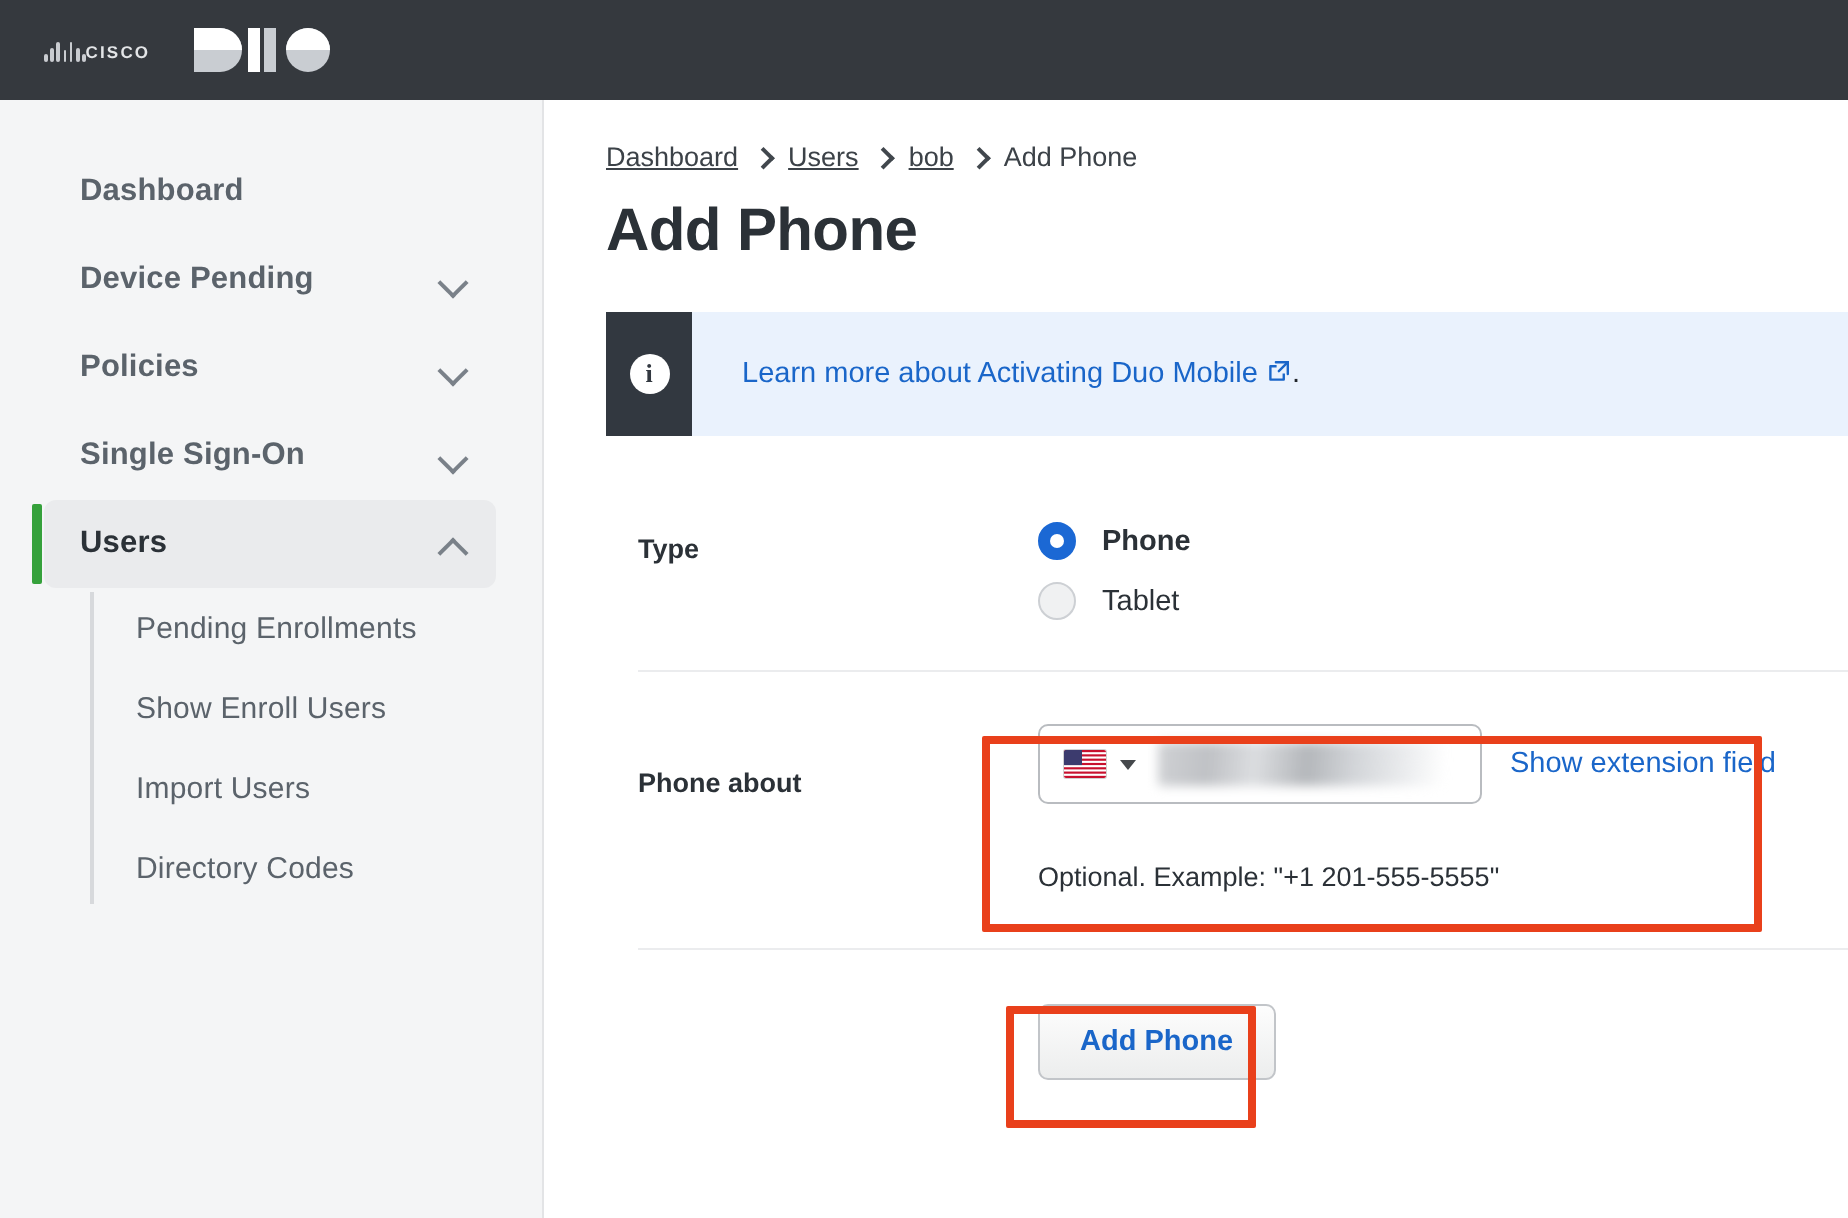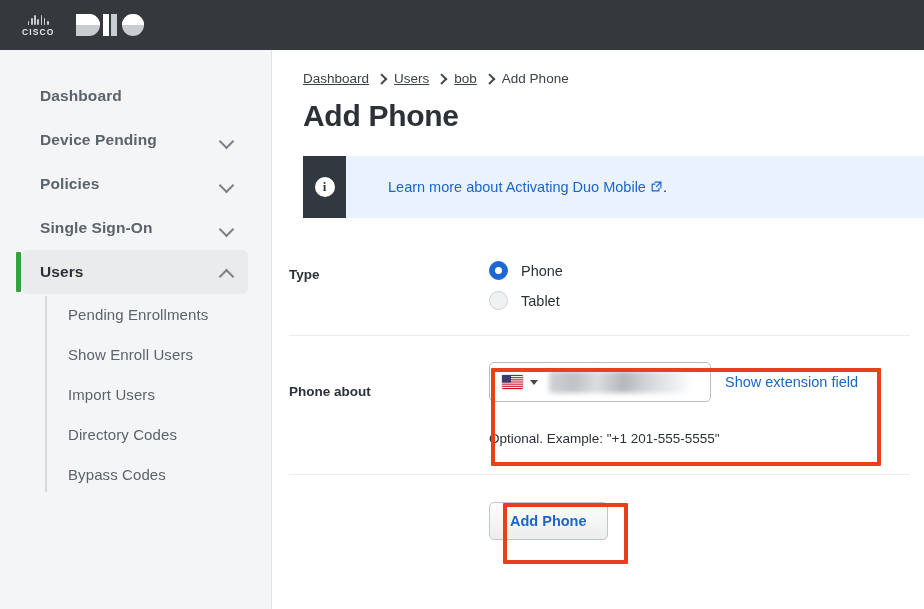--- a/index.html
+++ b/index.html
@@ -13,21 +13,21 @@
   }
 
   
   .topbar {
     position: absolute; top: 0; left: 0;
     width: 924px; height: 50px;
     background: #35393e;
     display: flex; align-items: center;
   }
   .logo-group { display: flex; align-items: center; padding-left: 22px; }
-  .cisco-logo { display: flex; flex-direction: column; align-items: center; }
+  .cisco-logo { display: flex; flex-direction: row; align-items: center; }
   .cisco-bars { display: flex; align-items: flex-end; height: 11px; gap: 1.6px; }
   .cisco-bars i { display: block; width: 1.6px; background: #c9ccd0; border-radius: 1px; }
   .cisco-bars i:nth-child(1){ height: 4px; }
   .cisco-bars i:nth-child(2){ height: 7px; }
   .cisco-bars i:nth-child(3){ height: 10px; }
   .cisco-bars i:nth-child(4){ height: 6px; }
   .cisco-bars i:nth-child(5){ height: 10px; }
   .cisco-bars i:nth-child(6){ height: 7px; }
   .cisco-bars i:nth-child(7){ height: 4px; }
   .cisco-word {
@@ -125,27 +125,27 @@
     flex: none;
   }
   .info-circle {
     width: 20px; height: 20px; border-radius: 50%;
     background: #ffffff; display: flex; align-items: center; justify-content: center;
     font-size: 13px; font-weight: 700; color: #323840;
     font-family: "Liberation Serif", serif;
   }
   .banner-body {
     display: flex; align-items: center;
-    padding-left: 42px; font-size: 14.5px; color: #22262b;
+    padding-left: 25px; font-size: 14.5px; color: #22262b;
   }
   .banner-body a { color: #1a66c9; text-decoration: none; cursor: pointer; }
   .ext-icon { display: inline-block; margin: 0 1px 0 5px; vertical-align: -1px; }
 
   
-  .form-area { padding: 0 0 0 16px; }
+  .form-area { padding: 0 0 0 46px; }
   .form-row { display: flex; position: relative; }
   .form-label {
     width: 200px; flex: none;
     font-size: 13.5px; font-weight: 700; color: #2b3137;
   }
   .divider { height: 1px; background: #ebecee; width: 621px; }
 
   .row-type { padding-top: 43px; padding-bottom: 25px; }
   .row-type .form-label { padding-top: 6px; }
   .radio-group { display: flex; flex-direction: column; gap: 11px; }
@@ -153,21 +153,21 @@
   .radio {
     width: 19px; height: 19px; border-radius: 50%;
     background: #f0f1f2; border: 1px solid #cdd0d4; flex: none;
     display: flex; align-items: center; justify-content: center;
   }
   .radio.checked { background: #1b68d4; border-color: #1b68d4; }
   .radio.checked::after {
     content: ""; width: 7px; height: 7px; border-radius: 50%; background: #ffffff;
   }
   .radio-label { font-size: 14.5px; color: #2b3137; }
-  .radio-label.sel { font-weight: 400; }
+  .radio-label.sel { font-weight: 700; }
 
   .row-phone { padding-top: 26px; padding-bottom: 28px; }
   .row-phone .form-label { padding-top: 22px; }
   .phone-col { display: flex; flex-direction: column; gap: 16px; }
   .phone-input-line { display: flex; align-items: center; gap: 14px; }
   .phone-input {
     width: 222px; height: 40px;
     border: 1px solid #b9bcc0; border-radius: 5px;
     background: #ffffff;
     display: flex; align-items: center; padding-left: 12px; gap: 7px;
@@ -271,21 +271,20 @@
   <div class="nav-item active">
     <span class="label">Users</span>
     <span class="chev up"></span>
   </div>
 
   <div class="subnav">
     <div class="subnav-item">Pending Enrollments</div>
     <div class="subnav-item">Show Enroll Users</div>
     <div class="subnav-item">Import Users</div>
     <div class="subnav-item">Directory Codes</div>
-    <div class="subnav-item">Bypass Codes</div>
   </div>
 </div>
 
 <div class="main">
 
   <div class="breadcrumb">
     <a>Dashboard</a>
     <span class="sep"></span>
     <a>Users</a>
     <span class="sep"></span>

